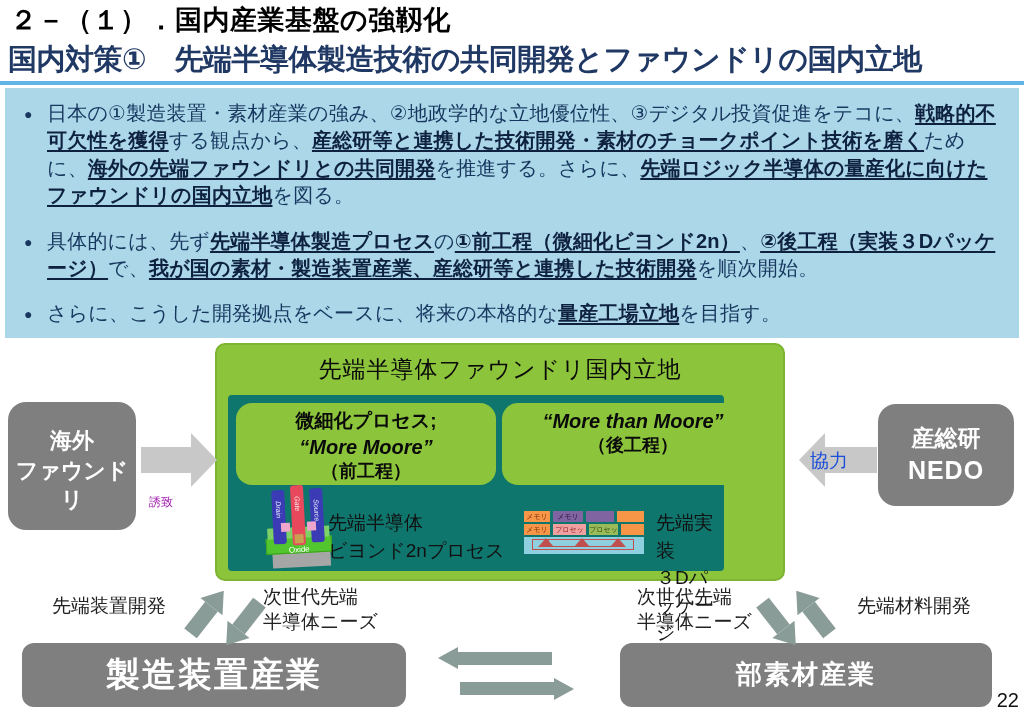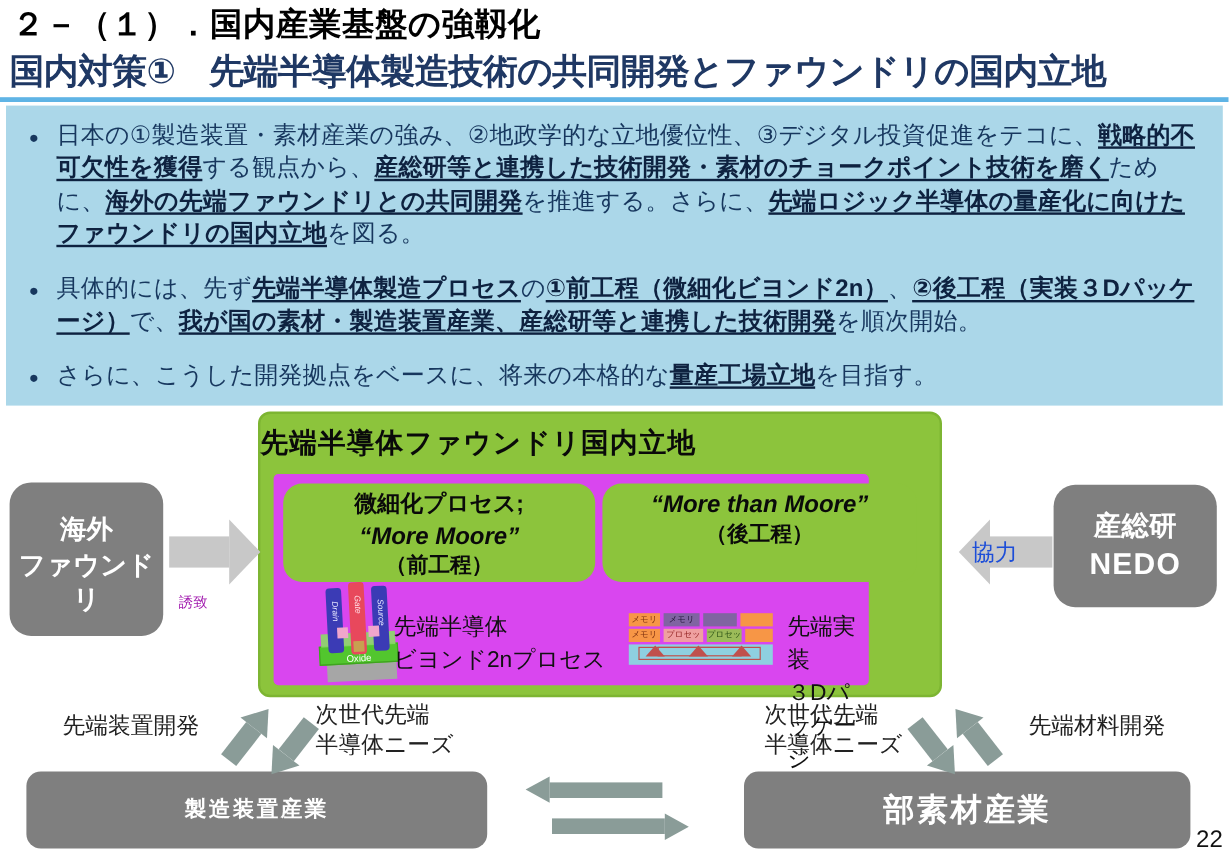--- a/index.html
+++ b/index.html
@@ -14,22 +14,22 @@
 
   
   #summary { position:absolute; left:5px; top:88px; width:1014px; height:250px; background:#ABD7E9; padding:12px 16px 8px 16px; }
   .bullet { position:relative; padding-left:26px; color:#17375E; font-size:20px; line-height:1.37; letter-spacing:0.2px; }
   .bullet .marker { position:absolute; left:3px; top:5px; font-size:14px; color:#17375E; }
   .bullet + .bullet { margin-top:18px; }
   .bullet span.em { font-weight:bold; color:#0E2240; text-decoration:underline; text-decoration-thickness:2px; text-underline-offset:3px; }
 
   
   #foundry-box { position:absolute; left:215px; top:343px; width:570px; height:238px; background:#8CC43C; border:2px solid #7DB532; border-radius:10px; }
-  #foundry-title { display:block; text-align:left; margin-top:9px; font-size:23px; font-weight:bold; color:#0A0A0A; letter-spacing:1px; }
-  #foundry-inner { position:absolute; left:11px; top:50px; width:496px; height:176px; background:#d946ef; border-radius:4px; }
+  #foundry-title { display:block; text-align:center; margin-top:9px; font-size:23px; font-weight:normal; color:#0A0A0A; letter-spacing:1px; }
+  #foundry-inner { position:absolute; left:11px; top:50px; width:496px; height:176px; background:#0f766e; border-radius:4px; }
   .proc-box { position:absolute; top:8px; height:82px; background:#8CC43C; border-radius:16px; text-align:center; padding-top:5px; color:#0A0A0A; }
   #proc-front { left:8px; width:260px; }
   #proc-back  { left:274px; width:262px; }
   .proc-l1 { font-size:19px; font-weight:bold; line-height:1.35; }
   .proc-l2 { font-size:20px; font-weight:bold; font-style:italic; line-height:1.3; }
   .proc-l3 { font-size:18px; font-weight:bold; line-height:1.3; }
   .ill-caption { position:absolute; font-size:19px; color:#111; line-height:1.45; }
   #finfet-caption { left:100px; top:114px; }
   #package-caption { left:428px; top:114px; }
 
@@ -59,21 +59,21 @@
   .c-green  { background:#9BBB59; color:#274E13; }
   #package .substrate { position:absolute; left:0; top:26px; width:120px; height:17px; background:#8ED0E0; }
   #package .trace-rect { position:absolute; border:1px solid #C0504D; }
   #package .tri { position:absolute; width:0; height:0; border-left:8px solid transparent; border-right:8px solid transparent; border-bottom:9px solid #C0504D; }
 
   
   .gray-box { position:absolute; background:#7F7F7F; color:#fff; font-weight:bold; text-align:center; }
   #overseas { left:8px; top:402px; width:128px; height:128px; border-radius:18px; font-size:22px; line-height:1.35; padding-top:24px; }
   #aist { left:878px; top:404px; width:136px; height:102px; border-radius:18px; font-size:23px; line-height:1.3; padding-top:20px; }
   #aist .l2 { font-size:25px; letter-spacing:1px; }
-  #equip-box { left:22px; top:643px; width:384px; height:64px; border-radius:12px; font-size:18px; line-height:62px; letter-spacing:2px; }
+  #equip-box { left:22px; top:643px; width:384px; height:64px; border-radius:12px; font-size:34px; line-height:62px; letter-spacing:2px; }
   #mat-box { left:620px; top:643px; width:372px; height:64px; border-radius:12px; font-size:26px; line-height:62px; letter-spacing:2px; }
 
   
   .blk-shaft { position:absolute; background:#C8C8C8; }
   #invite-shaft { left:141px; top:447px; width:50px; height:26px; }
   #invite-head { position:absolute; left:191px; top:433px; width:0; height:0; border-top:27px solid transparent; border-bottom:27px solid transparent; border-left:26px solid #C8C8C8; }
   #invite-label { position:absolute; left:149px; top:448px; font-size:12px; color:#a21caf; z-index:2;margin-top:46px; }
   #coop-shaft { left:825px; top:447px; width:52px; height:26px; }
   #coop-head { position:absolute; left:799px; top:433px; width:0; height:0; border-top:27px solid transparent; border-bottom:27px solid transparent; border-right:26px solid #C8C8C8; }
   #coop-label { position:absolute; left:810px; top:448px; font-size:19px; color:#1d4ed8; z-index:2; }

